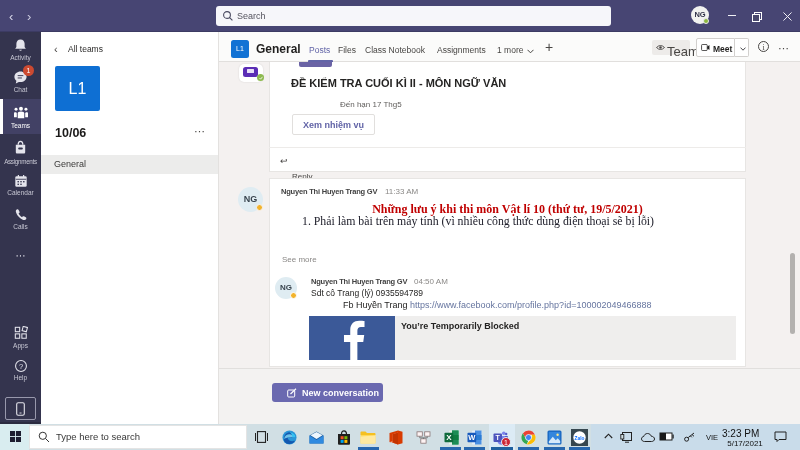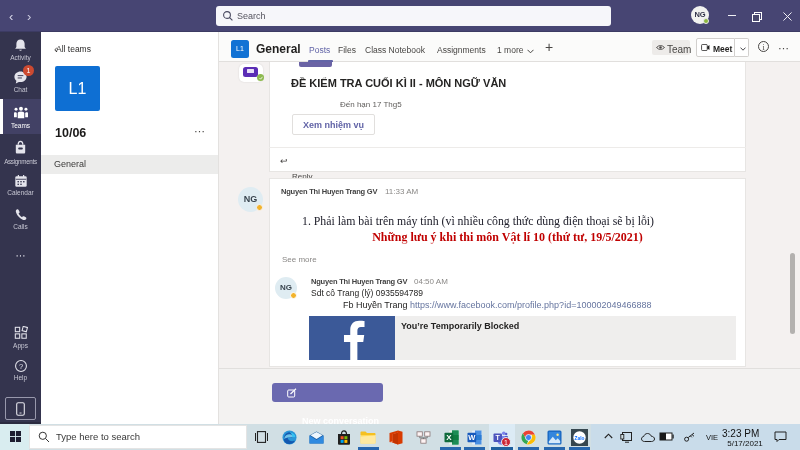--- a/index.html
+++ b/index.html
@@ -107,21 +107,21 @@
 
   <div class="abs" style="left:5px;top:365px;width:31px;height:23px;border:1px solid #9898ac;border-radius:2px;"></div>
   <svg class="abs" style="left:16px;top:370px;" width="9" height="14" viewBox="0 0 9 14">
       <rect x="0.7" y="0.7" width="7.6" height="12.6" rx="1.5" fill="none" stroke="#e4e4ec" stroke-width="1.1"></rect>
       <line x1="3.5" y1="11" x2="5.5" y2="11" stroke="#e4e4ec" stroke-width="0.9"></line>
     </svg>
 </div>
 
 <div class="abs" style="left:41px;top:32px;width:178px;height:392px;background:#fff;border-right:1px solid #e3e1df;"></div>
 <div class="abs" style="left:54px;top:43px;color:#484644;font-size:11px;">‹</div>
-<div class="abs" style="left:56px;top:44px;color:#2b2a29;font-size:8.5px;">All teams</div>
+<div class="abs" style="left:68px;top:44px;color:#2b2a29;font-size:8.5px;">All teams</div>
 <div class="abs" style="left:55px;top:66px;width:45px;height:45px;background:#0e6fd3;border-radius:2px;color:#fff;font-size:16px;text-align:center;line-height:45px;">L1</div>
 <div class="abs" style="left:55px;top:126px;color:#1b1a19;font-size:12.5px;font-weight:bold;">10/06</div>
 <div class="abs" style="left:194px;top:125px;color:#484644;font-size:11px;letter-spacing:1px;">⋯</div>
 <div class="abs" style="left:41px;top:155px;width:177px;height:19px;background:#ececeb;"></div>
 <div class="abs" style="left:54px;top:159px;color:#3b3a39;font-size:9px;">General</div>
 
 <div class="abs" style="left:219px;top:32px;width:581px;height:392px;background:#f4f1f0;"></div>
 
 <div class="abs" style="left:219px;top:32px;width:581px;height:30px;background:#fbfbfa;border-bottom:1px solid #e1dfdd;"></div>
 <div class="abs" style="left:231px;top:40px;width:18px;height:18px;background:#1272d4;border-radius:2.5px;color:#fff;font-size:7px;text-align:center;line-height:18px;">L1</div>
@@ -135,21 +135,21 @@
 <svg class="abs" style="left:527px;top:49px;" width="7" height="5" viewBox="0 0 7 5">
     <path d="M0.5 0.8 L3.5 3.8 L6.5 0.8" fill="none" stroke="#484644" stroke-width="1"></path>
   </svg>
 <div class="abs" style="left:545px;top:39px;color:#484644;font-size:14px;font-weight:300;">+</div>
 
 <div class="abs" style="left:652px;top:40px;width:38px;height:15px;background:#edebe9;border-radius:2px;"></div>
 <svg class="abs" style="left:656px;top:44px;" width="9" height="7" viewBox="0 0 9 7">
     <path d="M0.5 3.5 Q4.5 -0.5 8.5 3.5 Q4.5 7.5 0.5 3.5 Z" fill="none" stroke="#484644" stroke-width="0.9"></path>
     <circle cx="4.5" cy="3.5" r="1.2" fill="#484644"></circle>
   </svg>
-<div class="abs" style="left:667px;top:43.5px;color:#484644;font-size:10px;">Team</div>
+<div class="abs" style="left:667px;top:43.5px;color:#484644;font-size:13px;">Team</div>
 <div class="abs" style="left:696px;top:38px;width:39px;height:19px;background:#fff;border:1px solid #d2d0ce;border-radius:2px 0 0 2px;"></div>
 <div class="abs" style="left:735px;top:38px;width:14px;height:19px;background:#fff;border:1px solid #d2d0ce;border-left:none;border-radius:0 2px 2px 0;"></div>
 <svg class="abs" style="left:701px;top:44px;" width="9" height="7" viewBox="0 0 10 8">
     <rect x="0.5" y="0.5" width="6.5" height="7" rx="1.2" fill="none" stroke="#201f1e" stroke-width="0.9"></rect>
     <path d="M7 3 L9.5 1.2 V6.8 L7 5 Z" fill="#201f1e"></path>
   </svg>
 <div class="abs" style="left:713px;top:43.5px;color:#201f1e;font-size:8.5px;font-weight:bold;">Meet</div>
 <svg class="abs" style="left:740px;top:46.5px;" width="6" height="4" viewBox="0 0 6 4">
     <path d="M0.5 0.6 L3 3.2 L5.5 0.6" fill="none" stroke="#35353a" stroke-width="0.9"></path>
   </svg>
@@ -173,21 +173,21 @@
 <div class="abs" style="left:269px;top:147px;width:477px;height:1px;background:#edebe9;"></div>
 <div class="abs" style="left:280px;top:156px;color:#484644;font-size:9px;">↩︎</div>
 <div class="abs" style="left:292px;top:172px;color:#484644;font-size:8px;">Reply</div>
 
 <div class="abs" style="left:269px;top:178px;width:477px;height:189px;background:#fff;border:1px solid #e7e5e3;"></div>
 
 <div class="abs" style="left:238px;top:187px;width:25px;height:25px;border-radius:50%;background:#dfecf2;color:#39454f;font-size:9px;font-weight:bold;text-align:center;line-height:25px;">NG</div>
 <div class="abs" style="left:256px;top:204px;width:7px;height:7px;border-radius:50%;background:#f2b32c;border:1px solid #f7f4f3;"></div>
 <div class="abs" style="left:281px;top:186.5px;color:#424242;font-size:7.5px;font-weight:600;letter-spacing:-0.2px;">Nguyen Thi Huyen Trang GV</div>
 <div class="abs" style="left:385px;top:186.5px;color:#8a8886;font-size:8px;">11:33 AM</div>
-<div class="abs" style="left:269px;top:202px;width:477px;text-align:center;color:#c00000;font-size:12px;font-weight:bold;font-family:'Liberation Serif',serif;margin-top:28px;">Những lưu ý khi thi môn Vật lí 10 (thứ tư, 19/5/2021)</div>
+<div class="abs" style="left:269px;top:202px;width:477px;text-align:center;color:#c00000;font-size:12px;font-weight:bold;font-family:'Liberation Serif',serif;">Những lưu ý khi thi môn Vật lí 10 (thứ tư, 19/5/2021)</div>
 <div class="abs" style="left:302px;top:215px;width:446px;color:#20202c;font-size:11.8px;font-family:'Liberation Serif',serif;line-height:13px;">
 <div style="padding-left:10px;text-indent:-10px;">1.&nbsp;Phải làm bài trên máy tính (vì nhiều công thức dùng điện thoại sẽ bị lỗi)</div>
 </div>
 <div class="abs" style="left:270px;top:241px;width:475px;height:14px;background:rgba(255,255,255,0.42);"></div>
 <div class="abs" style="left:282px;top:254.5px;color:#8a8886;font-size:8px;">See more</div>
 
 <div class="abs" style="left:275px;top:277px;width:22px;height:22px;border-radius:50%;background:#dfecf2;color:#39454f;font-size:8px;font-weight:bold;text-align:center;line-height:22px;">NG</div>
 <div class="abs" style="left:290px;top:292px;width:7px;height:7px;border-radius:50%;background:#f2b32c;border:1px solid #fff;"></div>
 <div class="abs" style="left:311px;top:277px;color:#424242;font-size:7.5px;font-weight:600;letter-spacing:-0.2px;">Nguyen Thi Huyen Trang GV</div>
 <div class="abs" style="left:414px;top:277px;color:#8a8886;font-size:8px;">04:50 AM</div>
@@ -202,21 +202,21 @@
 <div class="abs" style="left:401px;top:321px;color:#252423;font-size:9px;font-weight:bold;">You’re Temporarily Blocked</div>
 
 <div class="abs" style="left:790px;top:253px;width:4.5px;height:81px;background:#b3b1af;border-radius:3px;"></div>
 
 <div class="abs" style="left:219px;top:368px;width:581px;height:56px;background:#f3f2f1;border-top:1px solid #e1dfdd;"></div>
 <div class="abs" style="left:272px;top:383px;width:111px;height:19px;background:#6a69b0;border-radius:3px;"></div>
 <svg class="abs" style="left:287px;top:388px;" width="10" height="10" viewBox="0 0 10 10">
     <rect x="0.7" y="2" width="7" height="7" rx="1" fill="none" stroke="#fff" stroke-width="1"></rect>
     <line x1="3.5" y1="6" x2="9" y2="0.8" stroke="#fff" stroke-width="1.2"></line>
   </svg>
-<div class="abs" style="left:302px;top:387.5px;color:#fff;font-size:9px;font-weight:600;margin-top:28px;">New conversation</div>
+<div class="abs" style="left:302px;top:387.5px;color:#fff;font-size:9px;font-weight:600;">New conversation</div>
 
 <div class="abs" style="left:0;top:424px;width:800px;height:26px;background:#d1dfe4;"></div>
 <div class="abs" style="left:0;top:424px;width:29px;height:26px;background:#d9edf0;"></div>
 <div class="abs" style="left:0;top:422px;width:41px;height:2px;background:#2b2b40;"></div>
 <div class="abs" style="left:591px;top:424px;width:209px;height:26px;background:#c9dcea;"></div>
 <div id="taskbar" class="abs" style="left:0;top:424px;width:800px;height:26px;">
 
   <svg class="abs" style="left:10px;top:6.5px;" width="11" height="11" viewBox="0 0 12 12">
       <g fill="#1d1d30">
         <rect x="0" y="0" width="5.5" height="5.5"></rect>

